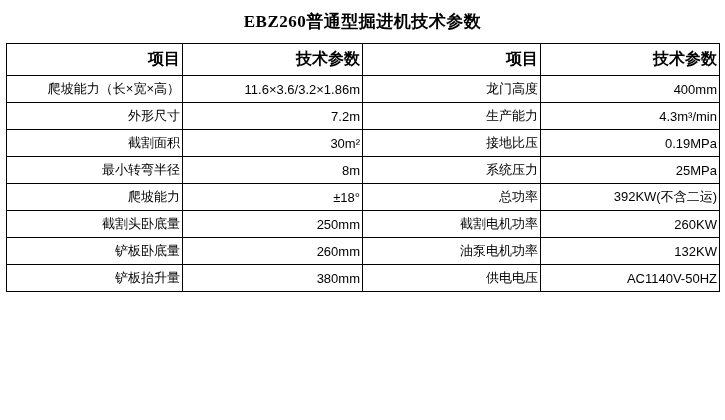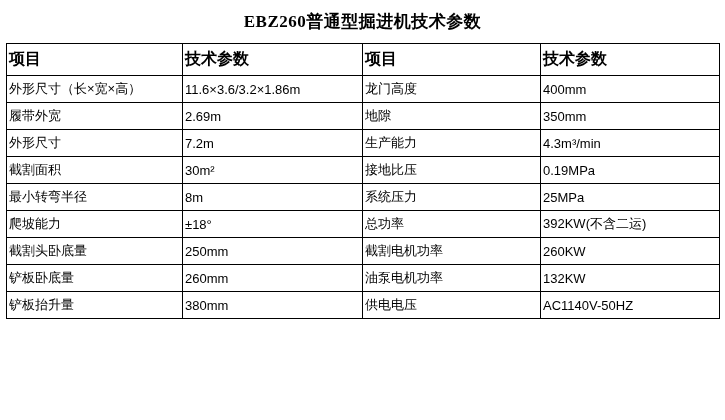--- a/index.html
+++ b/index.html
@@ -33,21 +33,21 @@
     padding: 0 6px;
   }
   table.spec-table {
     border-collapse: collapse;
     width: 713px;
     margin: 0 auto;
     table-layout: fixed;
   }
   table.spec-table td {
     border: 1px solid #000000;
-    text-align: left;
+    text-align: right;
     vertical-align: middle;
     height: 26px;
     font-size: 13px;
     font-family: "Liberation Sans", sans-serif;
     padding: 0 2px;
     white-space: nowrap;
     overflow: hidden;
   }
   table.spec-table tr.header-row td {
     font-size: 16px;
@@ -76,30 +76,24 @@
         <col class="col-d">
       </colgroup>
       <tbody>
         <tr class="header-row">
           <td>项目</td>
           <td>技术参数</td>
           <td>项目</td>
           <td>技术参数</td>
         </tr>
         <tr>
-          <td>外形尺寸（长×宽×高）</td>
+          <td>爬坡能力（长×宽×高）</td>
           <td>11.6×3.6/3.2×1.86m</td>
           <td>龙门高度</td>
           <td>400mm</td>
-        </tr>
-        <tr>
-          <td>履带外宽</td>
-          <td>2.69m</td>
-          <td>地隙</td>
-          <td>350mm</td>
         </tr>
         <tr>
           <td>外形尺寸</td>
           <td>7.2m</td>
           <td>生产能力</td>
           <td>4.3m³/min</td>
         </tr>
         <tr>
           <td>截割面积</td>
           <td>30m²</td>

